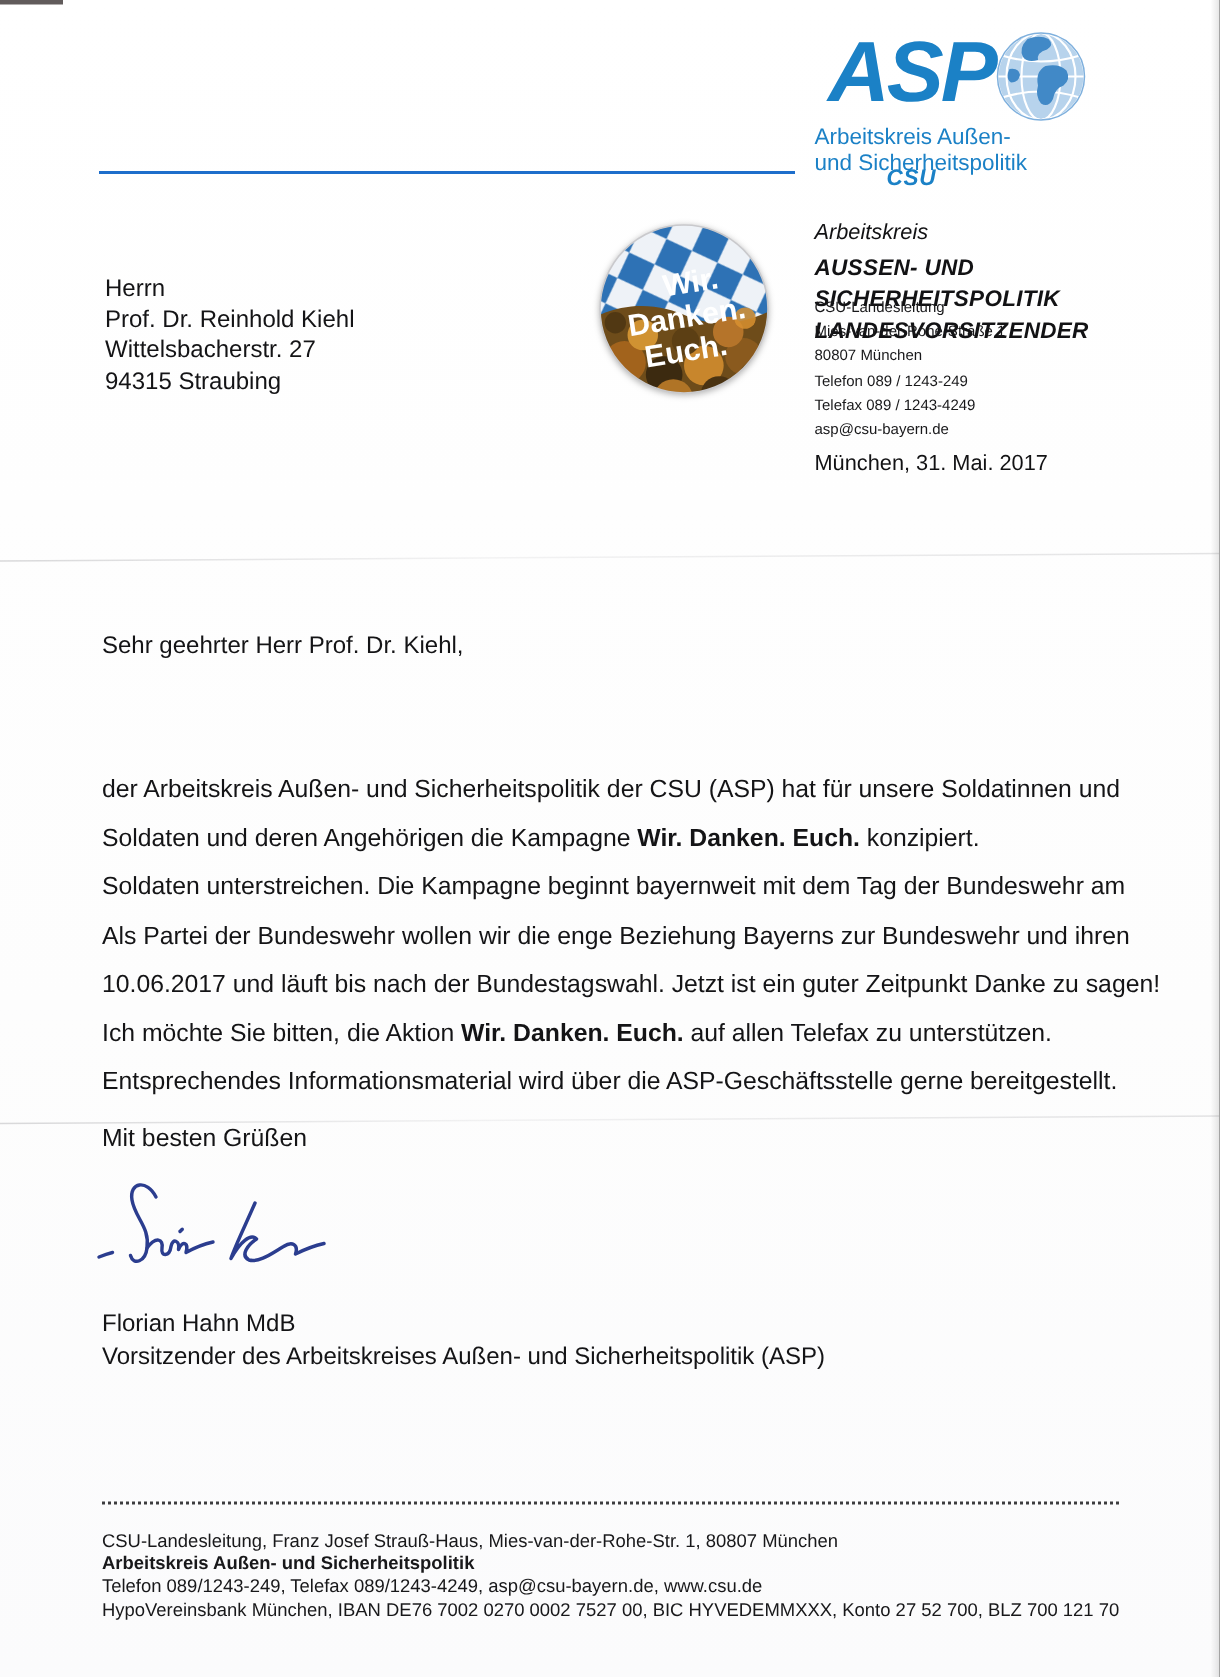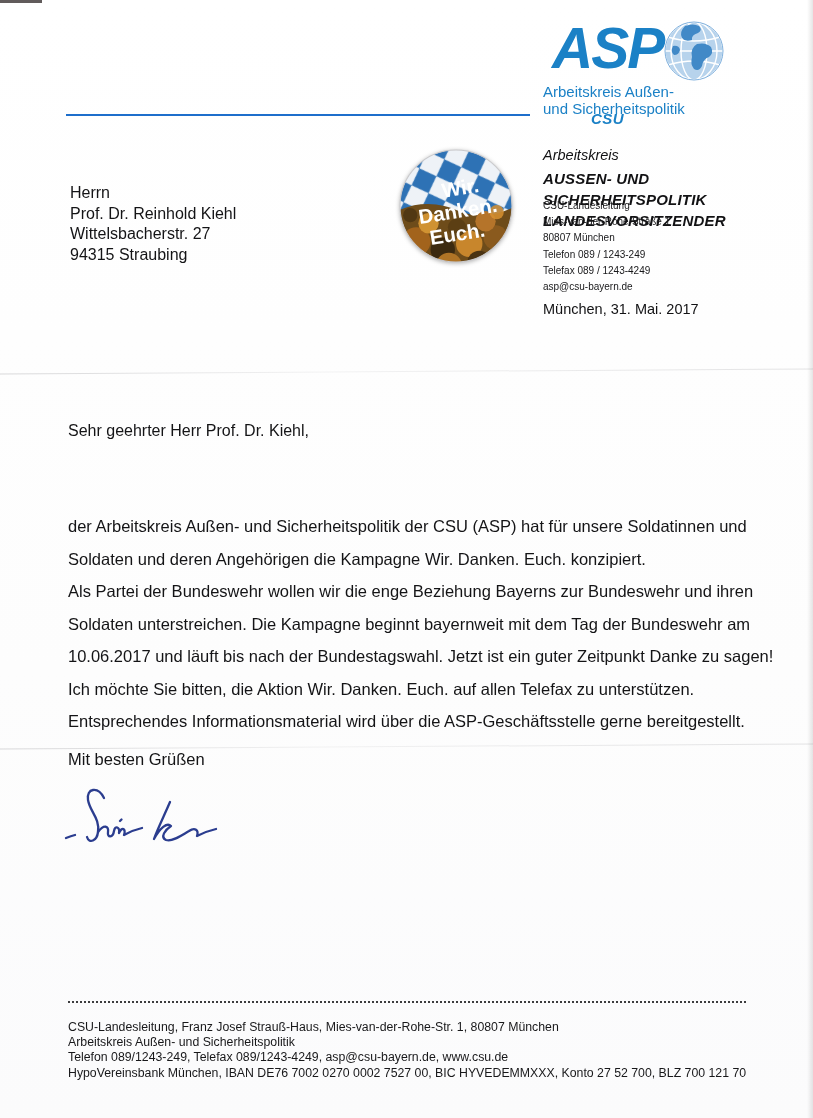--- a/index.html
+++ b/index.html
@@ -31,21 +31,21 @@
   .office-addr{left:543px;top:198px;font-size:10px;line-height:16.2px;color:#18181a;}
   .dateline{left:543px;top:301px;font-size:14.5px;color:#121214;}
   
   .recipient{left:70px;top:183px;font-size:16px;line-height:20.5px;color:#141416;}
   
   .sticker{left:398px;top:148px;width:116px;height:116px;filter:drop-shadow(0 1px 2px rgba(0,0,0,.3));}
   
   .salutation{left:68px;top:416px;font-size:16px;line-height:29px;color:#141416;}
   .bodytext{left:68px;top:484px;width:730px;font-size:16.5px;color:#141416;margin-top:26px;}
   .body-line{line-height:32.5px;white-space:nowrap;}
-  .b{font-weight:normal;}
+  .b{font-weight:bold;}
   .closing{left:68px;top:750px;font-size:16.5px;color:#141416;}
   .signature{left:58px;top:782px;width:170px;height:90px;}
   .signer{left:68px;top:872px;font-size:16px;line-height:21.5px;color:#141416;}
   
   .dotted-rule{left:68px;top:998px;width:678px;height:3px;border-bottom:2px dotted #3c3c3e;}
   .footer{left:68px;top:1020px;font-size:12.3px;line-height:15.2px;color:#18181a;white-space:nowrap;}
 </style>
 </head>
 <body>
 
@@ -147,37 +147,41 @@
       <circle cx="57" cy="57" r="55" fill="none" stroke="#c9c9cc" stroke-width="1"></circle>
     </svg>
   </div>
 
   <div class="abs salutation">
       <div>Sehr geehrter Herr Prof. Dr. Kiehl,</div>
     </div>
   <div class="abs bodytext">
       <div class="body-line"><span>der Arbeitskreis Außen- und Sicherheitspolitik der CSU (ASP) hat für unsere Soldatinnen und</span></div>
       <div class="body-line"><span>Soldaten und deren Angehörigen die Kampagne </span><span class="b">Wir. Danken. Euch.</span><span> konzipiert.</span></div>
+      <div class="body-line"><span>Soldaten unterstreichen. Die Kampagne beginnt bayernweit mit dem Tag der Bundeswehr am</span></div>
       <div class="body-line"><span>Als Partei der Bundeswehr wollen wir die enge Beziehung Bayerns zur Bundeswehr und ihren</span></div>
-      <div class="body-line"><span>Soldaten unterstreichen. Die Kampagne beginnt bayernweit mit dem Tag der Bundeswehr am</span></div>
       <div class="body-line"><span>10.06.2017 und läuft bis nach der Bundestagswahl. Jetzt ist ein guter Zeitpunkt Danke zu sagen!</span></div>
       <div class="body-line"><span>Ich möchte Sie bitten, die Aktion </span><span class="b">Wir. Danken. Euch.</span><span>  auf allen Telefax zu unterstützen.</span></div>
       <div class="body-line"><span>Entsprechendes Informationsmaterial wird über die ASP-Geschäftsstelle gerne bereitgestellt.</span></div>
     </div>
 
   <div class="abs closing">Mit besten Grüßen</div>
   <div class="abs signature">
     <svg width="170" height="90" viewBox="0 0 170 90" fill="none" stroke="#2b3d8f" stroke-width="2.3" stroke-linecap="round" stroke-linejoin="round">
       <path d="M8 56 q5 -2 9 -3"></path>
       <path d="M46 16 C 40 4, 28 6, 30 18 C 32 30, 42 36, 40 50 C 39 59, 31 62, 29 55"></path>
       <path d="M40 50 C 46 42, 51 44, 50 50 C 49 56, 55 56, 56 49 C 57 43, 62 45, 61 51 C 64 44, 68 47, 66 53 Q 75 48, 84 46"></path>
       <path d="M62 39 l1.5 -1.5"></path>
       <path d="M112 20 C 106 34, 99 48, 96 57 C 102 46, 109 40, 113 44 C 107 48, 102 55, 108 58 C 115 60, 124 53, 131 49 C 137 45, 141 48, 139 54 Q 149 49, 158 47"></path>
     </svg>
   </div>
+  <div class="abs signer">
+    <div>Florian Hahn MdB</div>
+    <div>Vorsitzender des Arbeitskreises Außen- und Sicherheitspolitik (ASP)</div>
+  </div>
 
   <div class="abs dotted-rule"></div>
   <div class="abs footer">
       <div><span>CSU-Landesleitung, Franz Josef Strauß-Haus, Mies-van-der-Rohe-Str. 1, 80807 München</span></div>
       <div><span class="b">Arbeitskreis Außen- und Sicherheitspolitik</span></div>
       <div><span>Telefon 089/1243-249, Telefax 089/1243-4249, asp@csu-bayern.de, www.csu.de</span></div>
       <div><span>HypoVereinsbank München, IBAN DE76 7002 0270 0002 7527 00, BIC HYVEDEMMXXX, Konto 27 52 700, BLZ 700 121 70</span></div>
     </div>
 
 </div>

